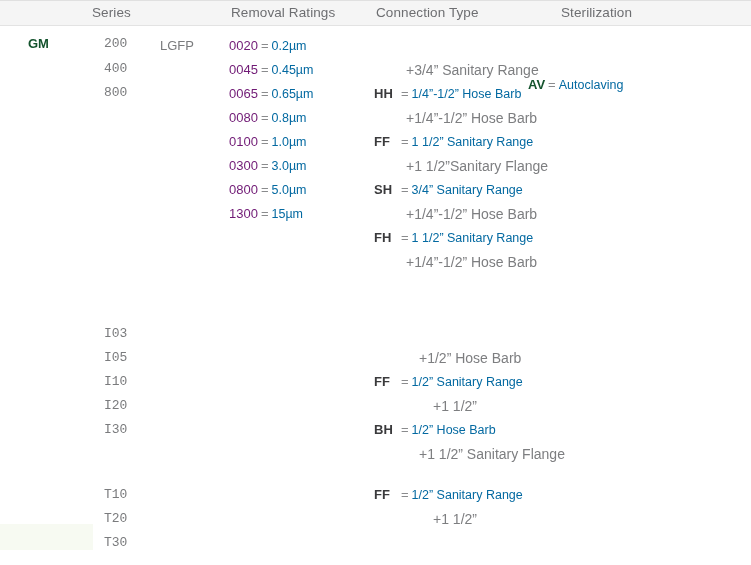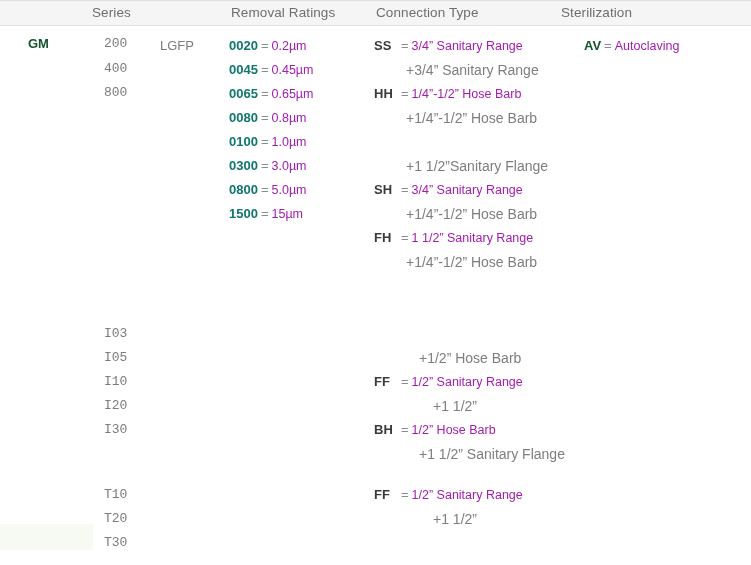--- a/index.html
+++ b/index.html
@@ -70,30 +70,30 @@
   .plain {
     color: #7a7b7d;
     font-weight: normal;
   }
   .eq {
     color: #8a8b8d;
     font-weight: normal;
     padding: 0 3px;
   }
   .desc {
-    color: #a21caf;
+    color: #0369a1;
     font-weight: normal;
     font-size: 12.5px;
   }
 
   
   .c-brand   { left: 28px; }
   .c-series  { left: 104px; font-family: Liberation Mono, monospace; }
   .c-media   { left: 160px; }
-  .c-steril  { left: 584px; }
+  .c-steril  { left: 528px; margin-top: 39px; }
 
   .conn-row {
     position: absolute;
     left: 374px;
     white-space: nowrap;
     font-size: 13px;
     line-height: 16px;
   }
   .conn-row .abbr {
     display: inline-block;
@@ -111,22 +111,22 @@
   }
 
   .rating-row {
     position: absolute;
     left: 229px;
     white-space: nowrap;
     font-size: 13px;
     line-height: 16px;
   }
   .rating-row .abbr {
-    font-weight: bold;
-    color: #0f766e;
+    font-weight: normal;
+    color: #701a75;
   }
 </style>
 </head>
 <body>
 
 <div id="page">
 
   <div class="header-band"></div>
 
   <div class="col-header" style="left:92px">Series</div>
@@ -159,33 +159,33 @@
   <div class="rating-row" style="top:134px">
     <span class="abbr">0100</span><span class="eq">=</span><span class="desc">1.0µm</span>
   </div>
   <div class="rating-row" style="top:158px">
     <span class="abbr">0300</span><span class="eq">=</span><span class="desc">3.0µm</span>
   </div>
   <div class="rating-row" style="top:182px">
     <span class="abbr">0800</span><span class="eq">=</span><span class="desc">5.0µm</span>
   </div>
   <div class="rating-row" style="top:206px">
-    <span class="abbr">1500</span><span class="eq">=</span><span class="desc">15µm</span>
-  </div>
-
-  <div class="conn-row" style="top:38px">
-    <span class="abbr">SS</span><span class="eq">=</span><span class="desc">3/4” Sanitary Range</span>
-  </div>
+    <span class="abbr">1300</span><span class="eq">=</span><span class="desc">15µm</span>
+  </div>
+
   <div class="conn-cont" style="top:62px">+3/4” Sanitary Range</div>
 
   <div class="conn-row" style="top:86px">
     <span class="abbr">HH</span><span class="eq">=</span><span class="desc">1/4”-1/2” Hose Barb</span>
   </div>
   <div class="conn-cont" style="top:110px">+1/4”-1/2” Hose Barb</div>
 
+  <div class="conn-row" style="top:134px">
+    <span class="abbr">FF</span><span class="eq">=</span><span class="desc">1 1/2” Sanitary Range</span>
+  </div>
   <div class="conn-cont" style="top:158px">+1 1/2”Sanitary Flange</div>
 
   <div class="conn-row" style="top:182px">
     <span class="abbr">SH</span><span class="eq">=</span><span class="desc">3/4” Sanitary Range</span>
   </div>
   <div class="conn-cont" style="top:206px">+1/4”-1/2” Hose Barb</div>
 
   <div class="conn-row" style="top:230px">
     <span class="abbr">FH</span><span class="eq">=</span><span class="desc">1 1/2” Sanitary Range</span>
   </div>

